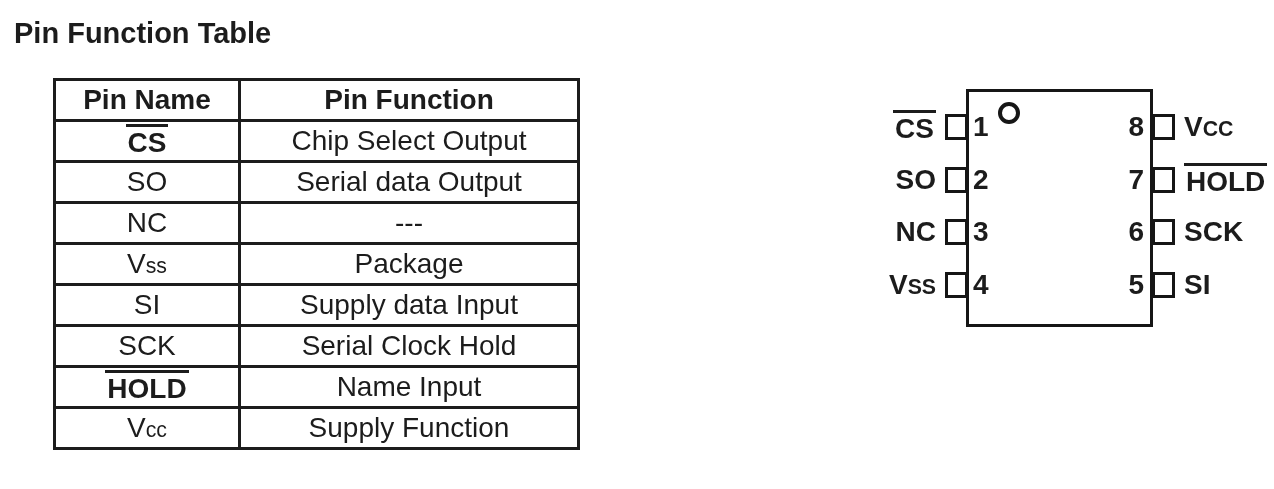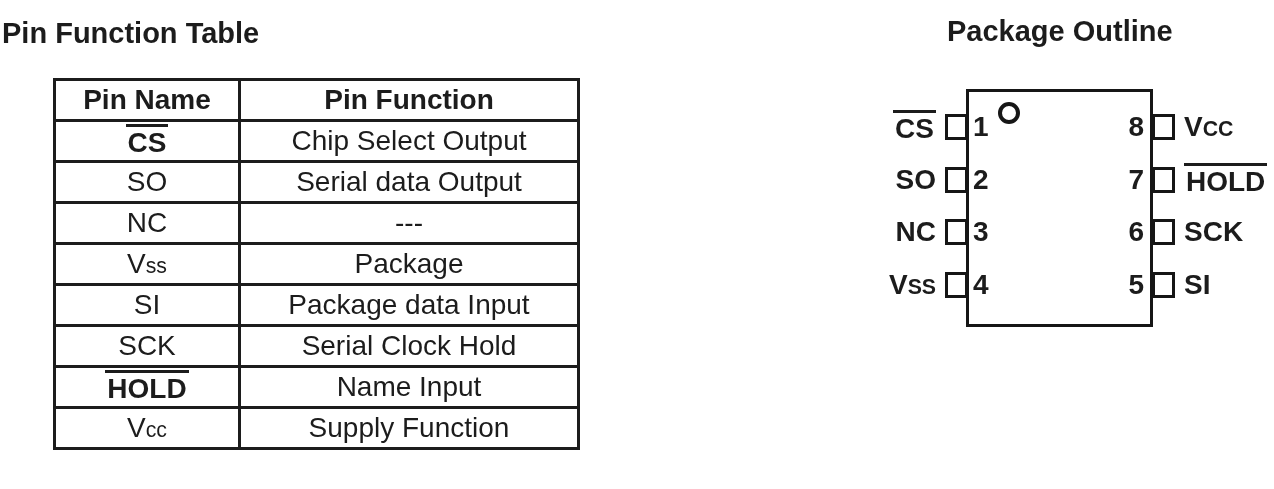--- a/index.html
+++ b/index.html
@@ -6,21 +6,21 @@
   html, body { background:#ffffff; }
   .canvas {
     position:relative; width:1274px; height:489px;
     background:#ffffff; color:#1c1c1c;
     font-family:"Liberation Sans", sans-serif;
     overflow:hidden;
   }
   .section-title {
     position:absolute; font-weight:bold; font-size:29px; white-space:nowrap;
   }
-  #title-left  { left:2px;  top:17px; }
+  #title-left  { left:14px;  top:17px; }
   #title-right { left:947px; top:15px; }
 
   
   .pin-table {
     position:absolute; left:53px; top:78px;
     border-collapse:collapse; table-layout:fixed;
   }
   .pin-table th, .pin-table td {
     border:3px solid #1c1c1c;
     height:41px; padding:0 20px;
@@ -93,38 +93,37 @@
         <tr>
           <td><span>NC</span></td>
           <td>---</td>
         </tr>
         <tr>
           <td><span>V<span class="subcap">ss</span></span></td>
           <td>Package</td>
         </tr>
         <tr>
           <td><span>SI</span></td>
-          <td>Package data Input</td>
+          <td>Supply data Input</td>
         </tr>
         <tr>
           <td><span>SCK</span></td>
           <td>Serial Clock Hold</td>
         </tr>
         <tr>
           <td><span class="overline bold">HOLD</span></td>
           <td>Name Input</td>
         </tr>
         <tr>
           <td><span>V<span class="subcap">cc</span></span></td>
           <td>Supply Function</td>
         </tr>
       </tbody>
   </table>
 
-  <div class="section-title" id="title-right">Package Outline</div>
 
   <div id="package">
     <div class="chip-body"></div>
     <div class="pin1-dot"></div>
     <div id="pins">
         <div class="pin-square" style="top: 114px; left: 945px;"></div>
         <div class="pin-number left" style="top: 110px; left: 973px;">1</div>
         <div class="pin-label left" style="top: 110px; left: 840px;"><span class="overline">CS</span></div>
         <div class="pin-square" style="top: 167px; left: 945px;"></div>
         <div class="pin-number left" style="top: 163px; left: 973px;">2</div>

